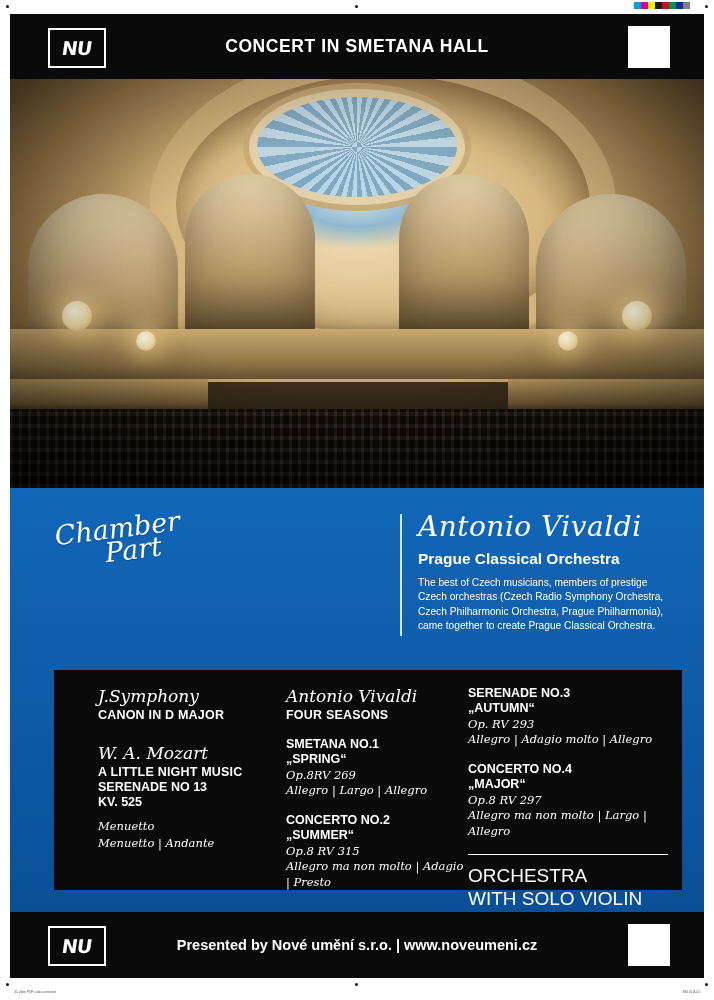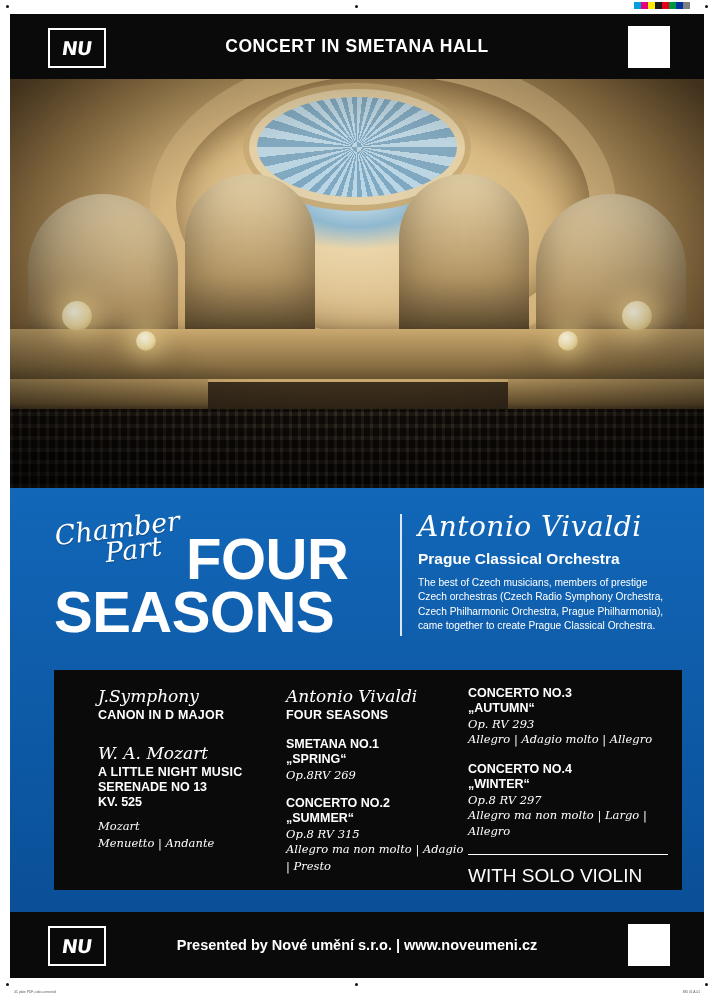--- a/index.html
+++ b/index.html
@@ -844,82 +844,80 @@
     <div class="photo-vignette"></div>
   </div>
 
   <div class="blue">
 
     <div class="chamber-script">
       <span>Chamber</span>
       <span class="l2">Part</span>
     </div>
 
-    <div class="big-title">
-      <span class="ln1">FOUR</span>
-      <span class="ln2">SEASONS</span>
-    </div>
 
     <div class="vrule"></div>
 
     <div class="composer">Antonio  Vivaldi</div>
     <div class="orchestra-name">Prague Classical Orchestra</div>
     <div class="blurb">The best of Czech musicians, members of prestige Czech orchestras (Czech Radio Symphony Orchestra, Czech Philharmonic Orchestra, Prague Philharmonia), came together to create Prague Classical Orchestra.</div>
 
     <div class="program">
 
       <div class="col col-a">
         <p class="piece-composer">J.Symphony</p>
         <p class="piece-title">CANON IN D MAJOR</p>
 
         <div class="gap-lg"></div>
 
         <p class="piece-composer">W. A. Mozart</p>
         <p class="piece-title">A LITTLE NIGHT MUSIC</p>
         <p class="piece-sub">SERENADE NO 13</p>
         <p class="piece-sub">KV. 525</p>
         <div class="gap-sm"></div>
-        <p class="mvt">Mozart</p>
+        <p class="mvt">Menuetto</p>
         <p class="mvt">Menuetto | Andante</p>
       </div>
 
       <div class="col col-b">
         <p class="piece-composer">Antonio Vivaldi</p>
         <p class="piece-title">FOUR SEASONS</p>
 
         <div class="gap-md"></div>
 
         <p class="piece-sub">SMETANA NO.1</p>
         <p class="piece-sub">„SPRING“</p>
         <p class="op">Op.8RV 269</p>
+        <p class="mvt">Allegro | Largo | Allegro</p>
 
         <div class="gap-md"></div>
 
         <p class="piece-sub">CONCERTO NO.2</p>
         <p class="piece-sub">„SUMMER“</p>
         <p class="op">Op.8 RV 315</p>
         <p class="mvt">Allegro ma non molto | Adagio | Presto</p>
       </div>
 
       <div class="col col-c">
-        <p class="piece-sub">CONCERTO NO.3</p>
+        <p class="piece-sub">SERENADE NO.3</p>
         <p class="piece-sub">„AUTUMN“</p>
         <p class="op">Op. RV 293</p>
         <p class="mvt">Allegro | Adagio molto | Allegro</p>
 
         <div class="gap-md"></div>
 
         <p class="piece-sub">CONCERTO NO.4</p>
-        <p class="piece-sub">„WINTER“</p>
+        <p class="piece-sub">„MAJOR“</p>
         <p class="op">Op.8 RV 297</p>
         <p class="mvt">Allegro ma non molto | Largo | Allegro</p>
 
         <hr class="hr-white">
 
         <div class="orchestra-solo">
+          <div>ORCHESTRA</div>
           <div>WITH SOLO VIOLIN</div>
         </div>
       </div>
 
     </div>
   </div>
 
   <div class="footer">
     <div class="logo-box footer-logo">
       <span class="nslash">NU</span>

